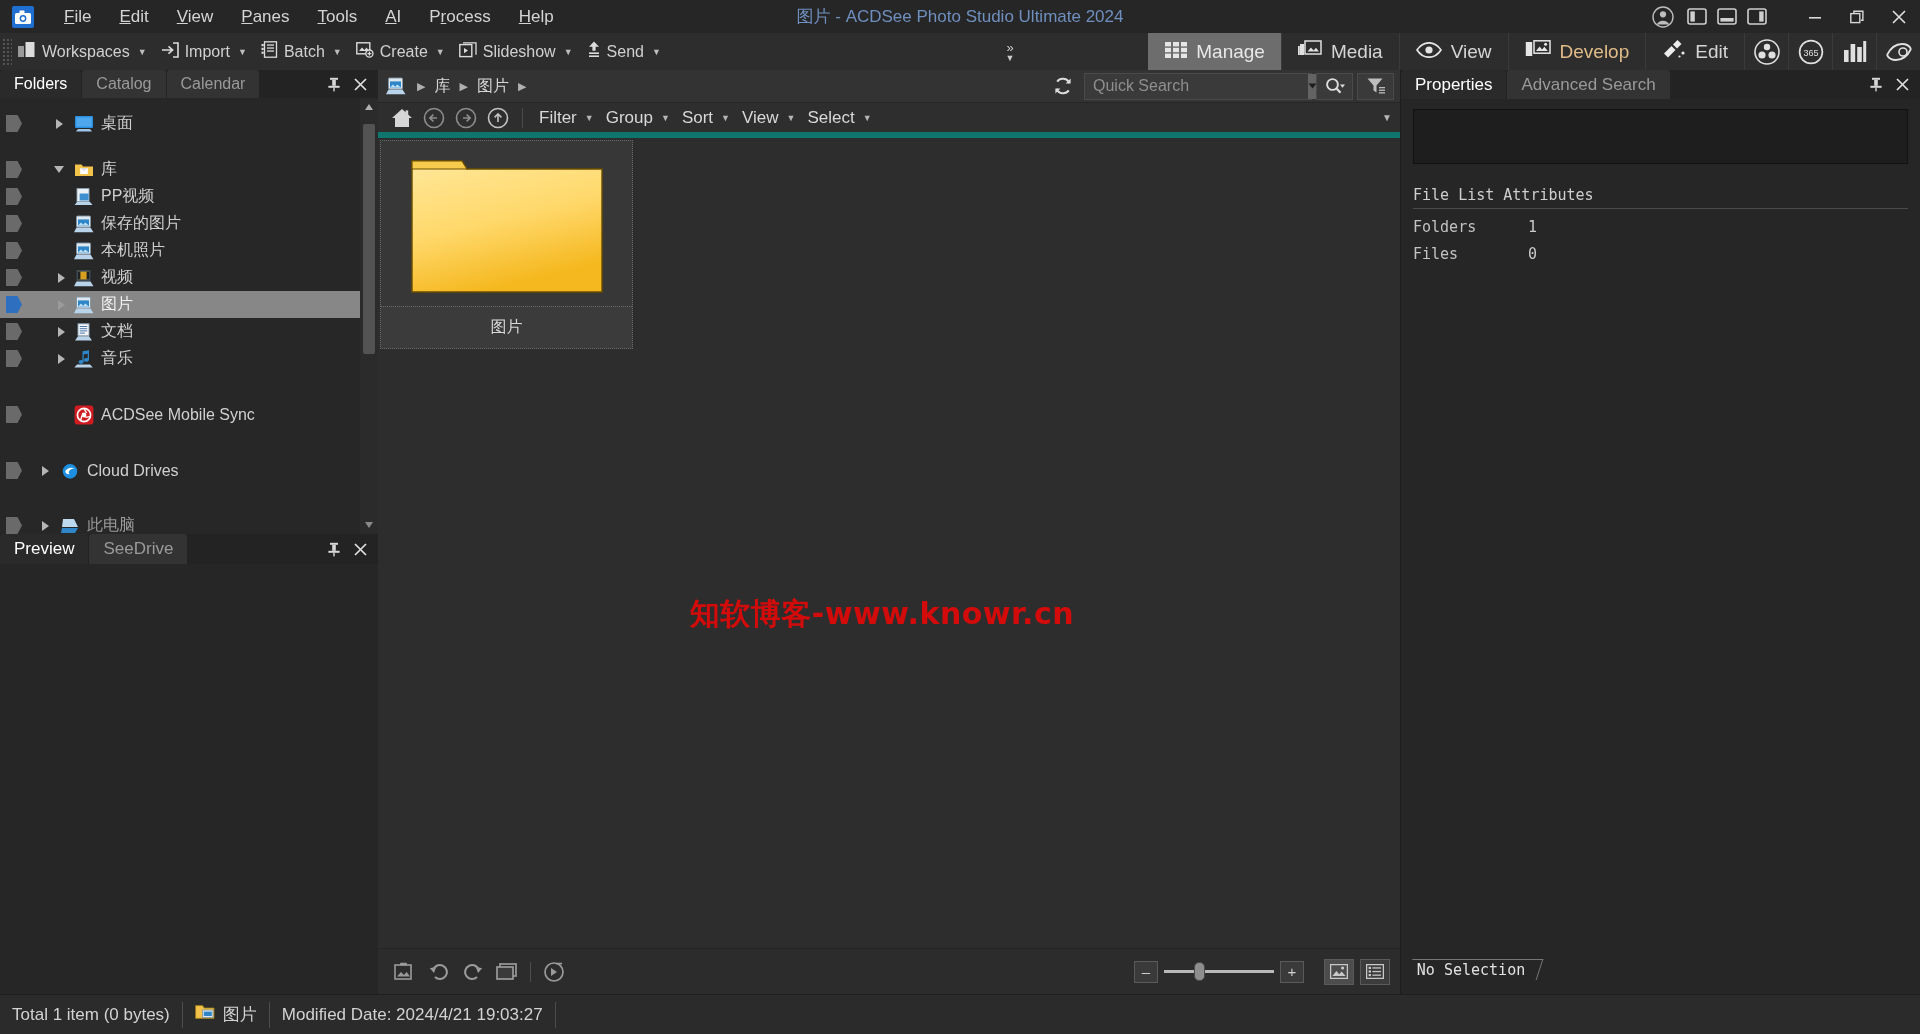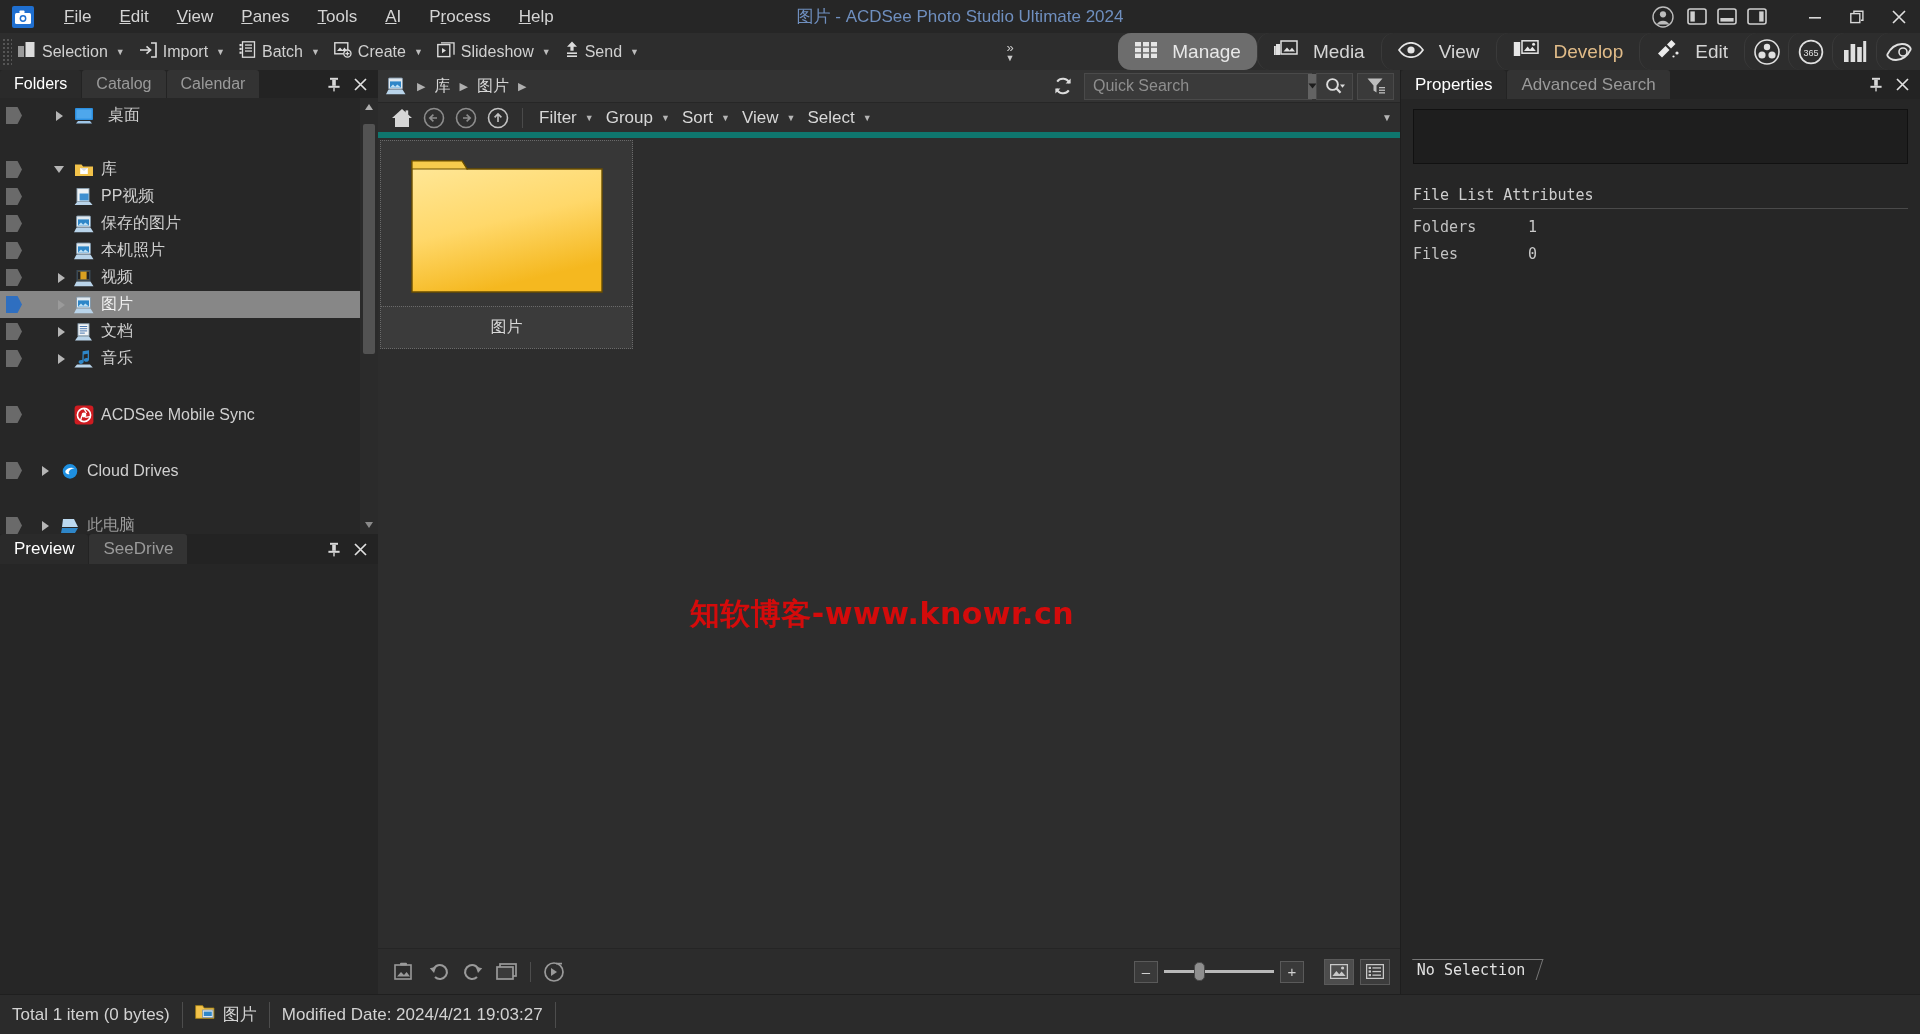--- a/index.html
+++ b/index.html
@@ -64,24 +64,23 @@
     width: 24px; display:flex; flex-direction: column; align-items:center; justify-content:center;
     font-size: 13px; color:#c9c9c9; line-height: 1.0; cursor: default;
   }
 
   
   .modebar {
     position: absolute; right: 0; top: 33px; height: 37px;
     display: flex; align-items: stretch;
   }
   .mode-tab {
-    display: flex; align-items: center; gap: 15px; padding: 0 16px;
+    display: flex; align-items: center; gap: 9px; padding: 0 16px;
     font-size: 19px; color: #d5d5d5; cursor: default;
     border-left: 1px solid #3a3a3a;
-    border-radius: 13px;
   }
   .mode-tab.active { background: #6d6d6d; color: #e8e8e8; border-left-color: #6d6d6d; }
   .mode-tab.develop { color: #e0bb88; }
   .icon-tab { width: 44px; justify-content: center; padding: 0; }
 
   
   .left-panel {
     position: absolute; left: 0; top: 70px; width: 378px; height: 924px;
     background: #2a2a2a;
   }
@@ -309,21 +308,21 @@
   <div class="toolbar">
     <div class="grip"></div>
 
     <div class="tb-btn">
       <span>
         <svg width="18" height="16" viewBox="0 0 18 16">
             <rect x="0" y="4" width="6" height="11" fill="#9a9a9a"></rect>
             <rect x="7.5" y="0" width="9" height="15" fill="#dcdcdc"></rect>
           </svg>
       </span>
-      <span>Selection</span>
+      <span>Workspaces</span>
     </div>
     <div class="tb-caret">▼</div>
 
     <div class="tb-btn">
       <span>
         <svg width="18" height="16" viewBox="0 0 18 16">
             <path d="M12 1h5v14h-5" fill="none" stroke="#dcdcdc" stroke-width="1.6"></path>
             <path d="M1 8h10M7.5 4.4L11.6 8l-4.1 3.6" fill="none" stroke="#dcdcdc" stroke-width="1.6"></path>
           </svg>
       </span>
@@ -505,21 +504,21 @@
         <div class="ptab-act">
           <svg width="13" height="13" viewBox="0 0 13 13">
               <path d="M1 1L12 12M12 1L1 12" stroke="#e0e0e0" stroke-width="1.7"></path>
             </svg>
         </div>
       </div>
     </div>
 
     <div class="tree">
 
-      <div class="tree-row" style="position:absolute;left:0;top:4px;width:360px;padding-left:54px;gap:7px;">
+      <div class="tree-row" style="position:absolute;left:0;top:12px;width:360px;padding-left:54px;">
         <div class="tag-chip"></div>
         <div class="expander" style="position:absolute;left:52px;">
             <div class="arrow-r"></div>
           </div>
         <div class="tree-icon" style="margin-left:20px">
           <svg width="20" height="17" viewBox="0 0 20 17">
               <rect x="1" y="1" width="18" height="12" rx="1" fill="#2b8fe0"></rect>
               <rect x="2.4" y="2.4" width="15.2" height="9.2" fill="#4ea7ec"></rect>
               <path d="M4 14h12l2 2.4H2z" fill="#9fc6e8"></path>
             </svg>

